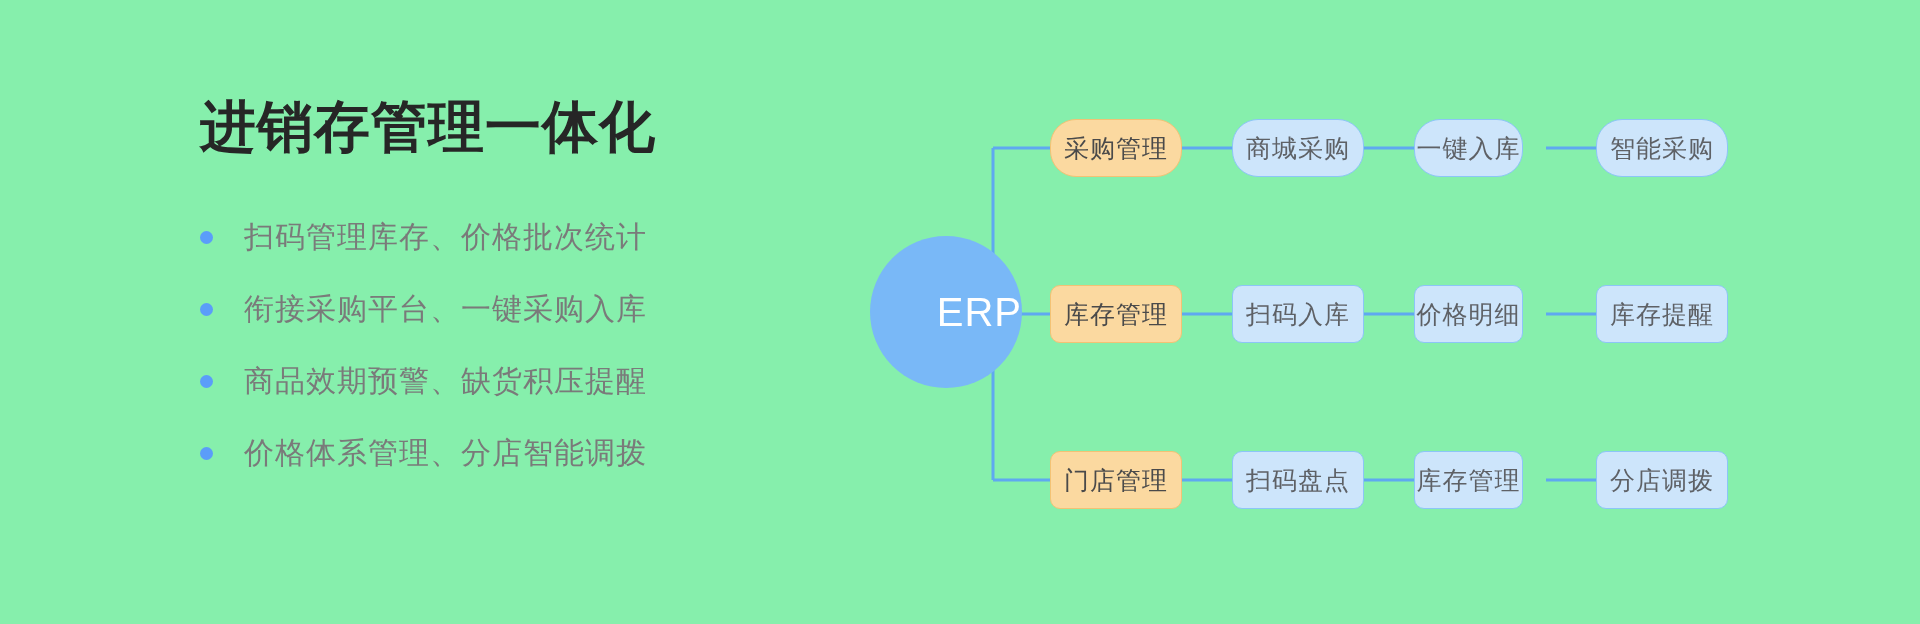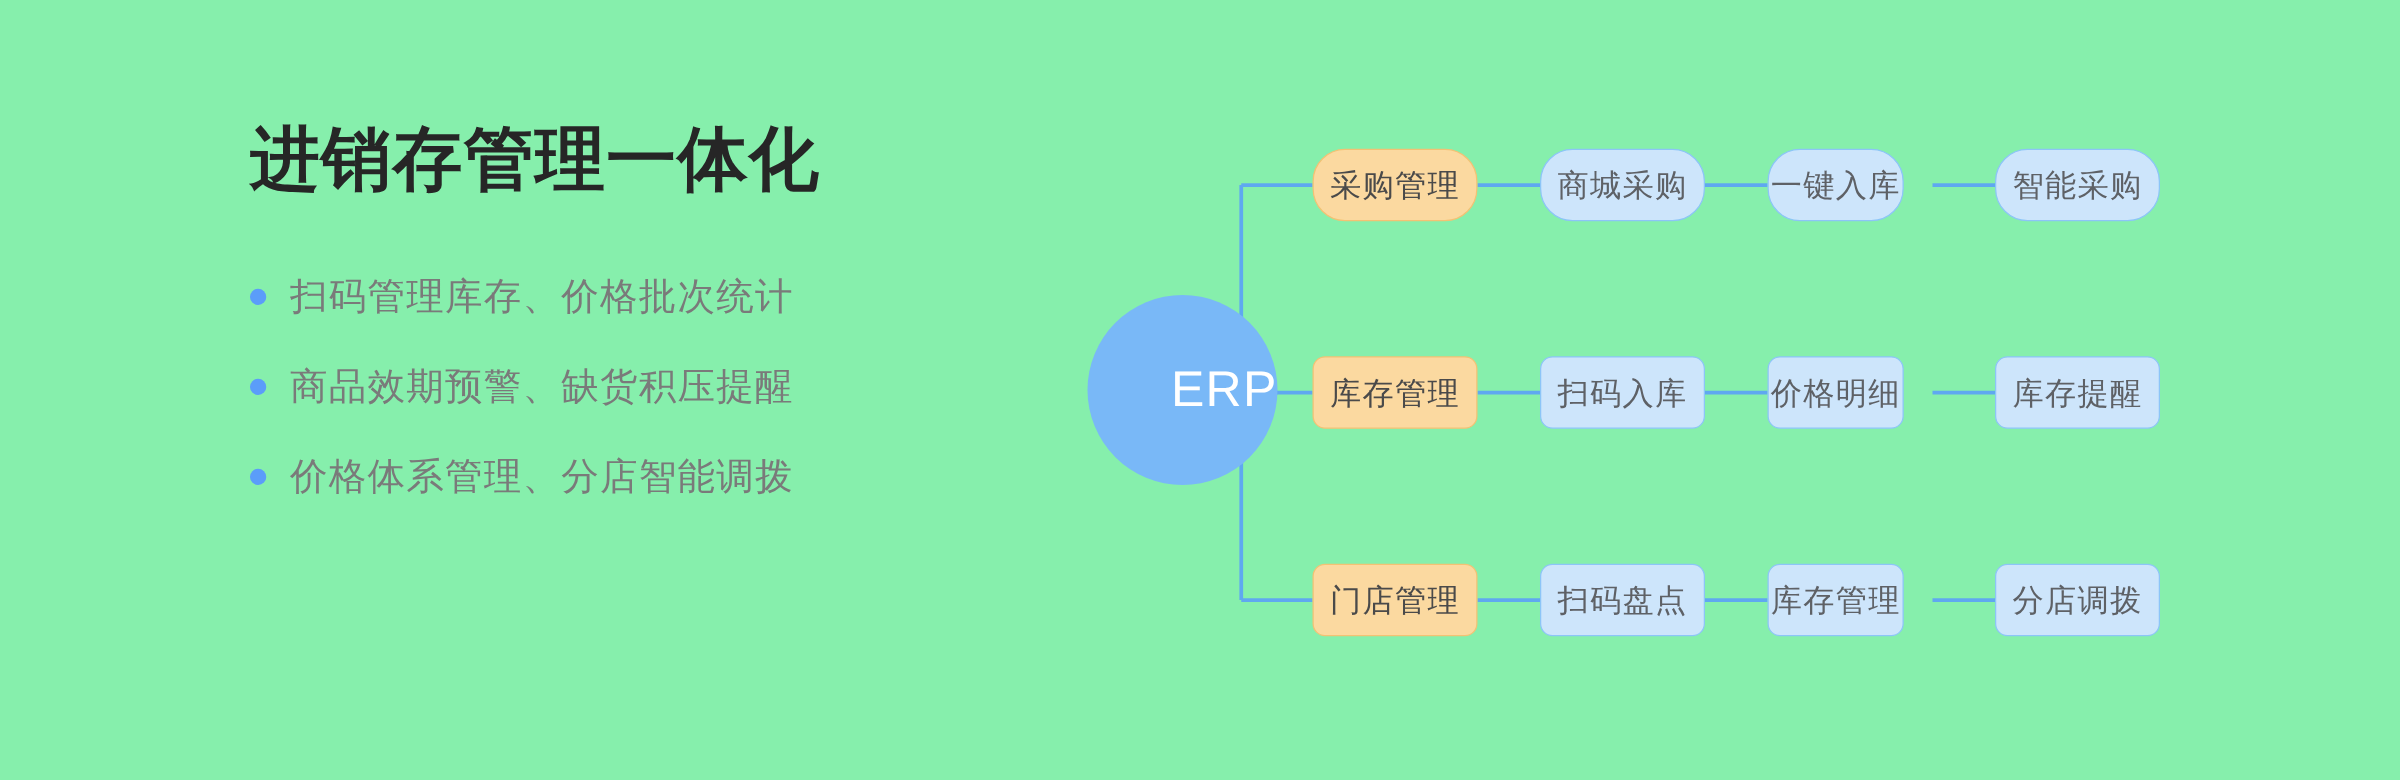--- a/index.html
+++ b/index.html
@@ -33,20 +33,21 @@
     white-space: nowrap;
   }
   .feature-list {
     margin-top: 44px;
     list-style: none;
   }
   .feature-item {
     display: flex;
     align-items: center;
     height: 72px;
+    gap: 12px;
   }
   .feature-bullet {
     width: 13px;
     height: 13px;
     border-radius: 50%;
     background: #5b9df9;
     flex: 0 0 13px;
     margin-right: 19px;
   }
   .feature-text {
@@ -130,20 +131,24 @@
   <div class="left-panel">
     <h1 class="headline">进销存管理一体化</h1>
 
     <ul class="feature-list">
       <li class="feature-item">
         <span class="feature-bullet"></span>
         <span class="feature-text">扫码管理库存、价格批次统计</span>
       </li>
       <li class="feature-item">
         <span class="feature-bullet"></span>
+        <span class="feature-text">衔接采购平台、一键采购入库</span>
+      </li>
+      <li class="feature-item">
+        <span class="feature-bullet"></span>
         <span class="feature-text">商品效期预警、缺货积压提醒</span>
       </li>
       <li class="feature-item">
         <span class="feature-bullet"></span>
         <span class="feature-text">价格体系管理、分店智能调拨</span>
       </li>
     </ul>
   </div>
 
   <div class="diagram">

